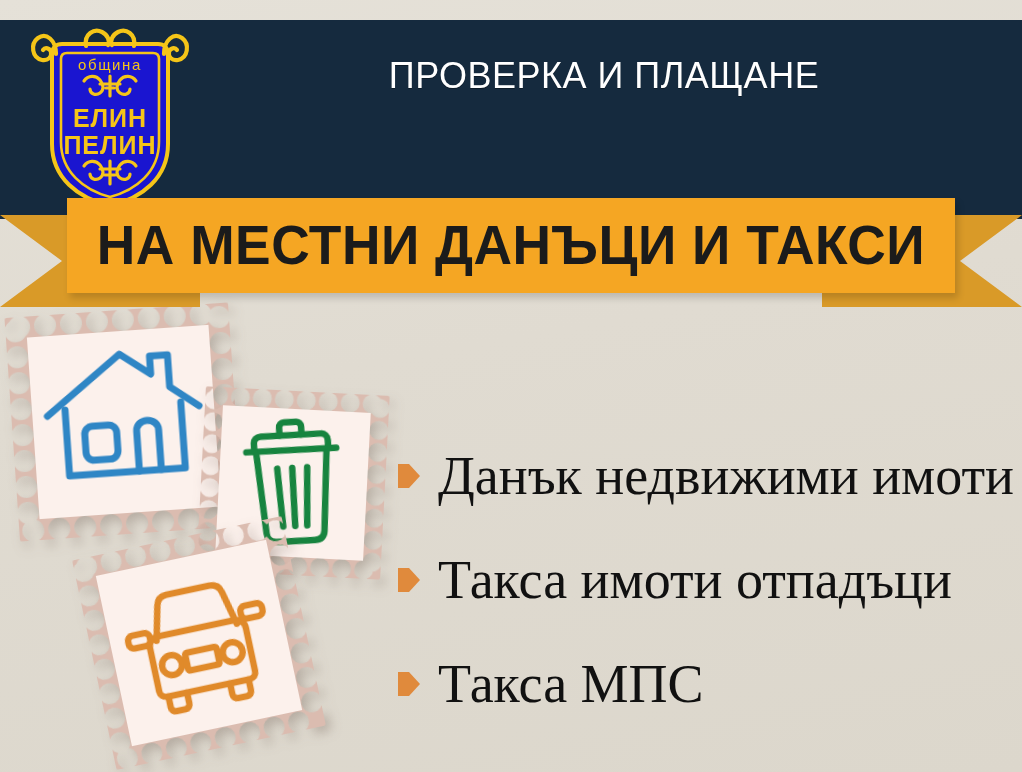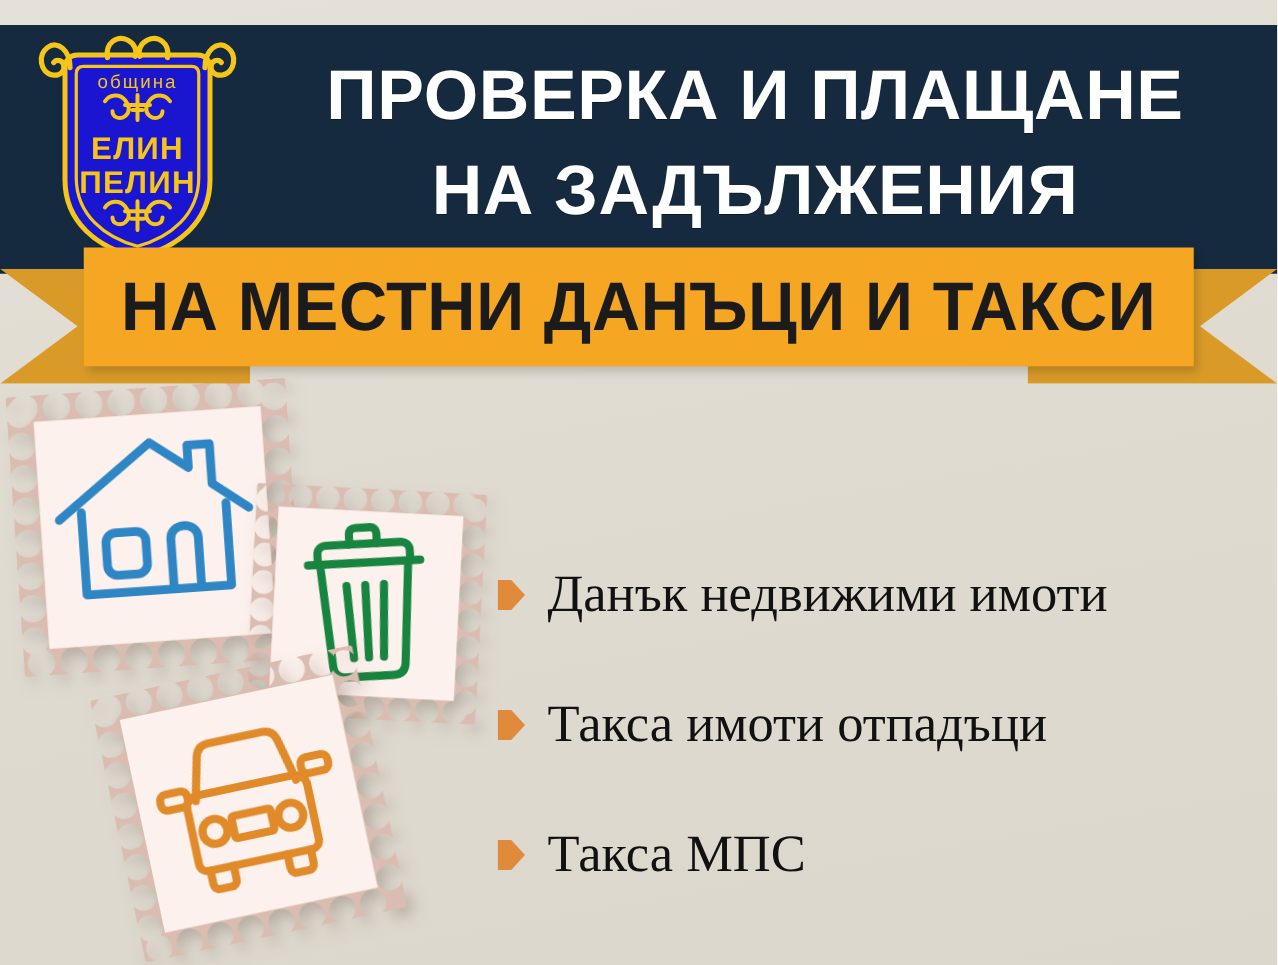--- a/index.html
+++ b/index.html
@@ -46,22 +46,22 @@
     position: absolute;
     left: 200px;
     top: 18px;
     width: 808px;
     text-align: center;
   }
   .header-line {
     display: block;
     color: #ffffff;
     font-family: "Liberation Sans", sans-serif;
-    font-weight: bold;
-    font-size: 56px;
+    font-weight: normal;
+    font-size: 36px;
     line-height: 76px;
     letter-spacing: 0.5px;
     white-space: nowrap;
     text-shadow: 0 1px 0 rgba(0,0,0,0.35);
   }
 
   
   .ribbon {
     position: absolute;
     left: 0;
@@ -140,21 +140,21 @@
     flex: 0 0 auto;
     width: 22px;
     height: 24px;
     margin-right: 18px;
     background: #e08a3c;
     clip-path: polygon(0 0, 11px 0, 22px 12px, 11px 24px, 0 24px);
   }
   .bullet-label {
     color: #111111;
     font-family: "Liberation Serif", serif;
-    font-size: 42px;
+    font-size: 54px;
     line-height: 48px;
     white-space: nowrap;
   }
 </style>
 </head>
 <body>
 
 <div class="poster">
 
   <div class="header">
@@ -189,21 +189,20 @@
                  M78 143 L98 143 M88 135 L88 158 M83 149 L93 149" fill="none" stroke="#f5c518" stroke-width="3.2" stroke-linecap="round"></path>
 
         <text x="88" y="44" text-anchor="middle" fill="#f5c518" font-family="Liberation Sans, sans-serif" font-size="15" letter-spacing="1.6">община</text>
         <text x="88" y="101" text-anchor="middle" fill="#f5c518" font-family="Liberation Sans, sans-serif" font-size="25" font-weight="bold" letter-spacing="1">ЕЛИН</text>
         <text x="88" y="128" text-anchor="middle" fill="#f5c518" font-family="Liberation Sans, sans-serif" font-size="25" font-weight="bold" letter-spacing="1">ПЕЛИН</text>
       </svg>
     </div>
 
     <div class="header-titles">
       <span class="header-line">ПРОВЕРКА И ПЛАЩАНЕ</span>
-      <span class="header-line">НА ЗАДЪЛЖЕНИЯ</span>
     </div>
 
   </div>
 
   <div class="ribbon">
     <div class="ribbon-tail left"></div>
     <div class="ribbon-tail right"></div>
     <div class="ribbon-body">
       <span class="ribbon-text">НА МЕСТНИ ДАНЪЦИ И ТАКСИ</span>
     </div>

